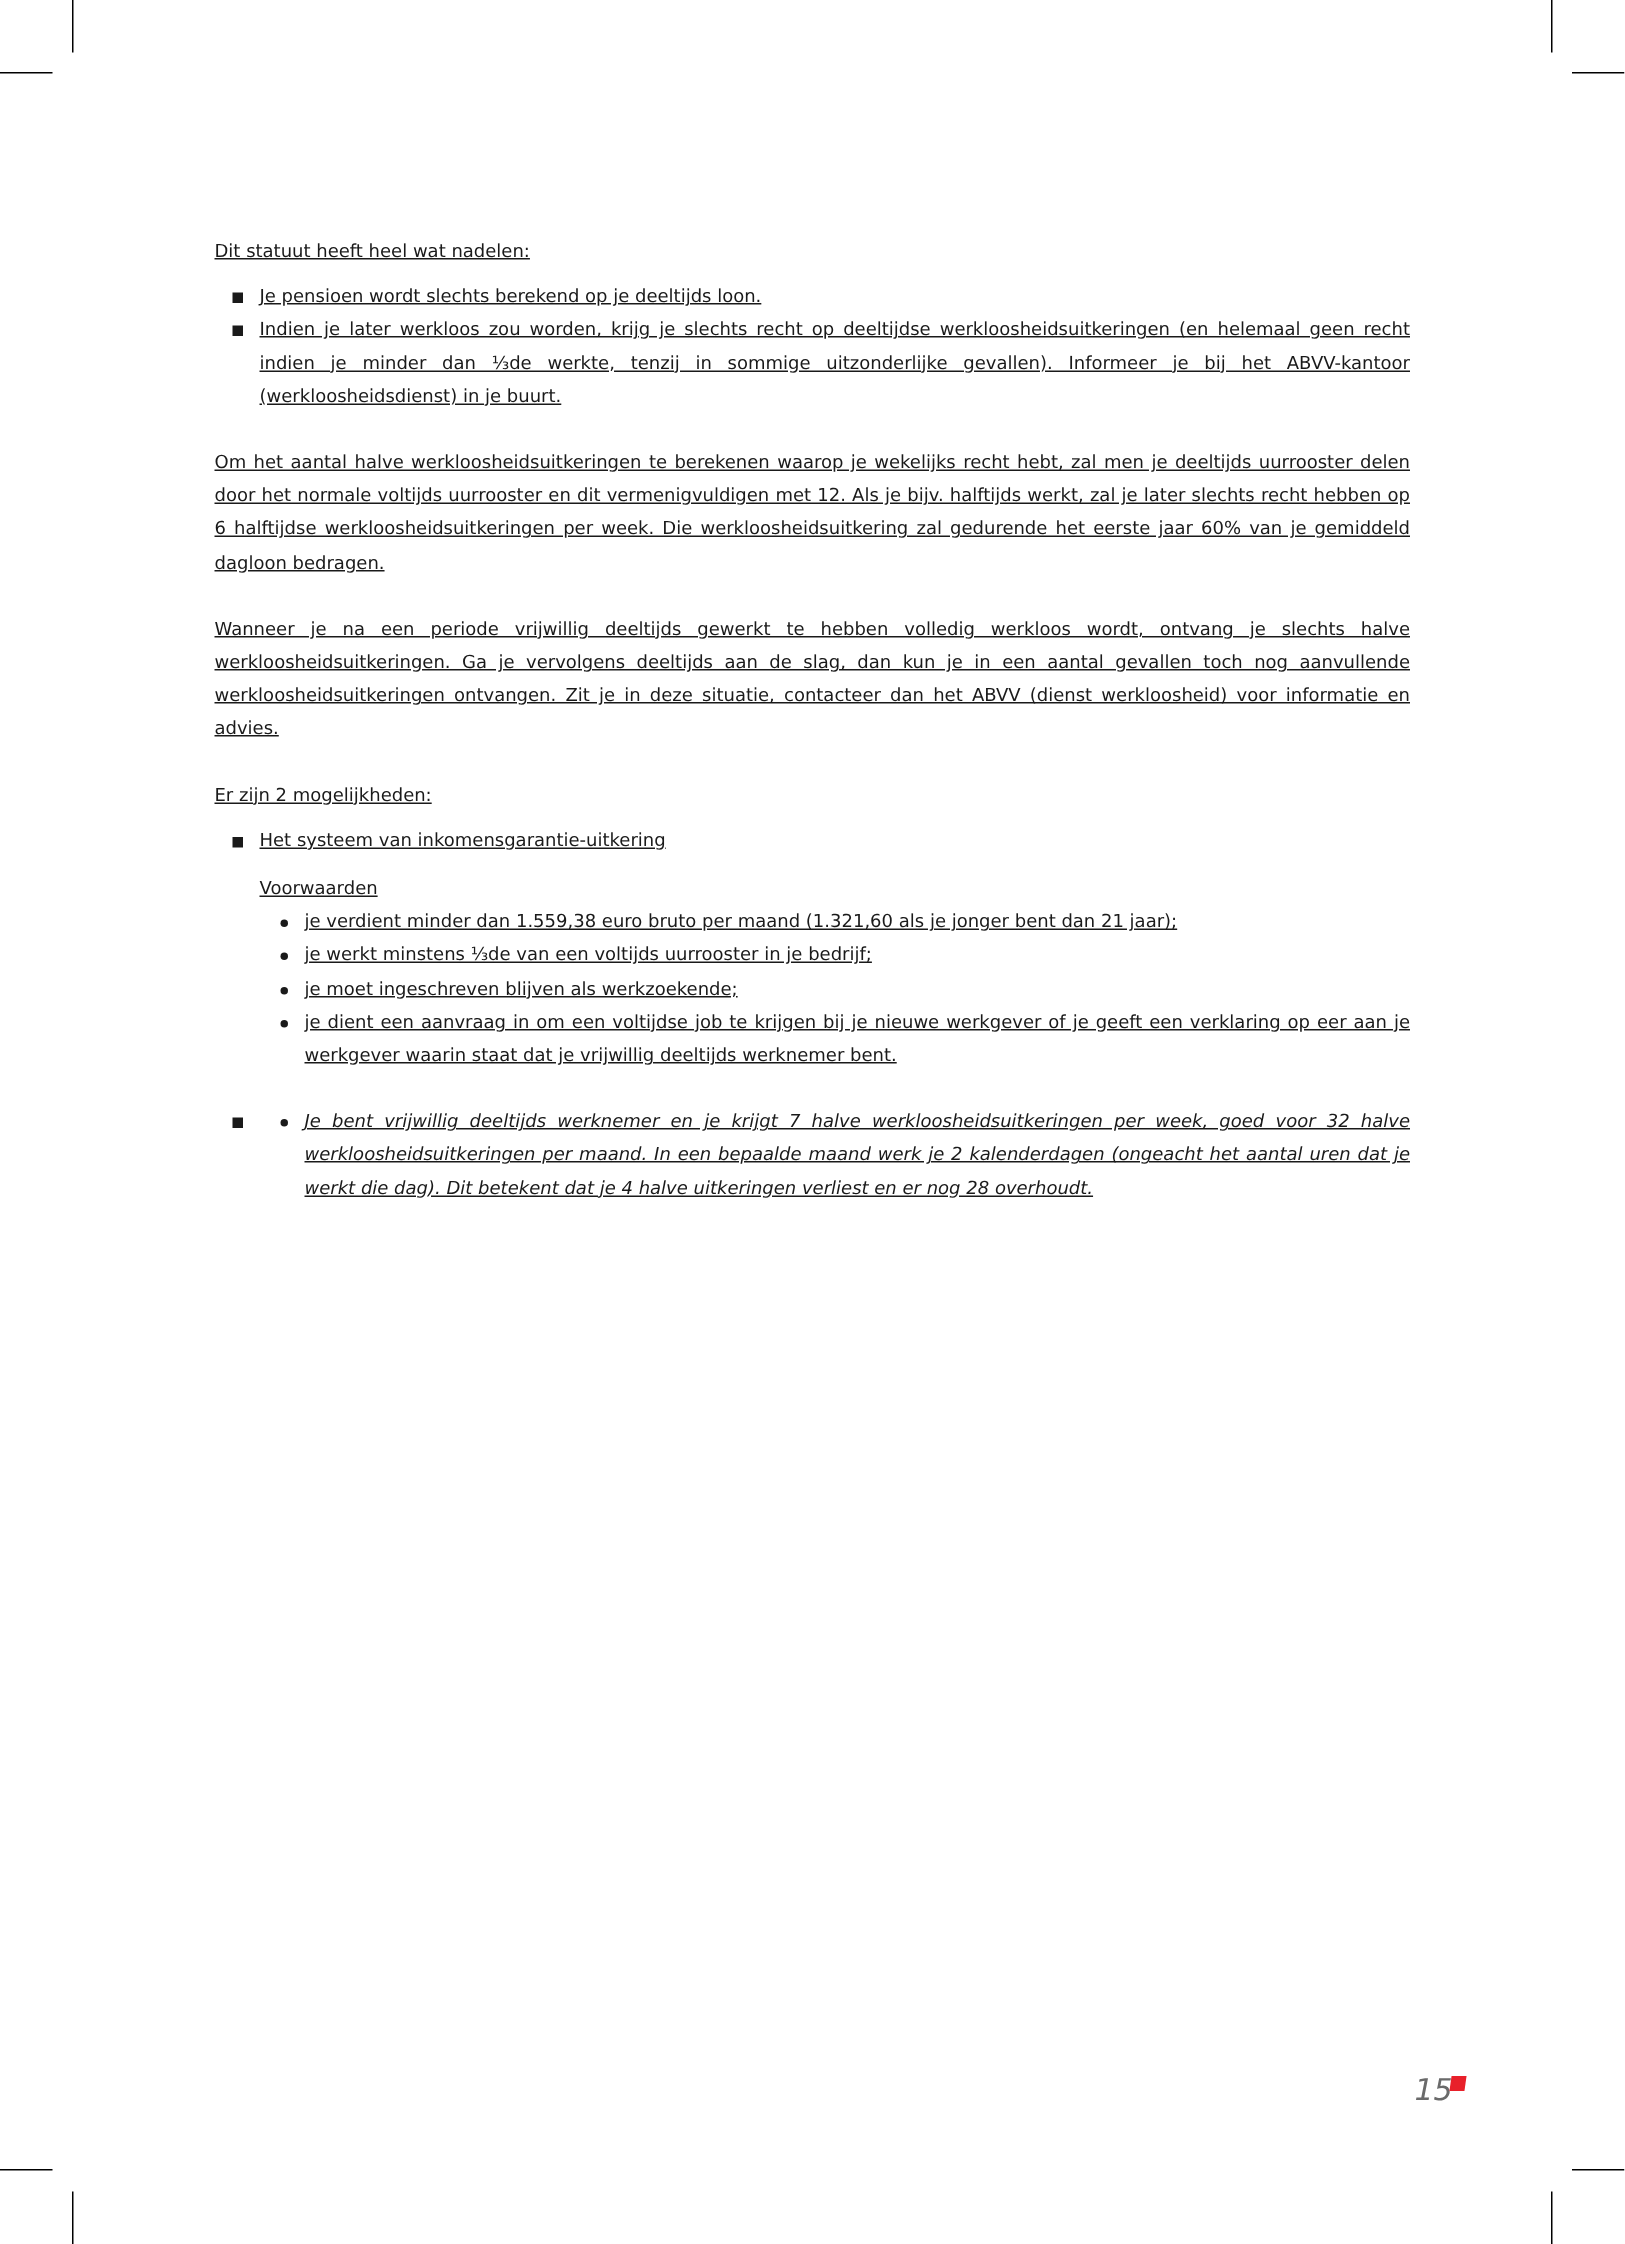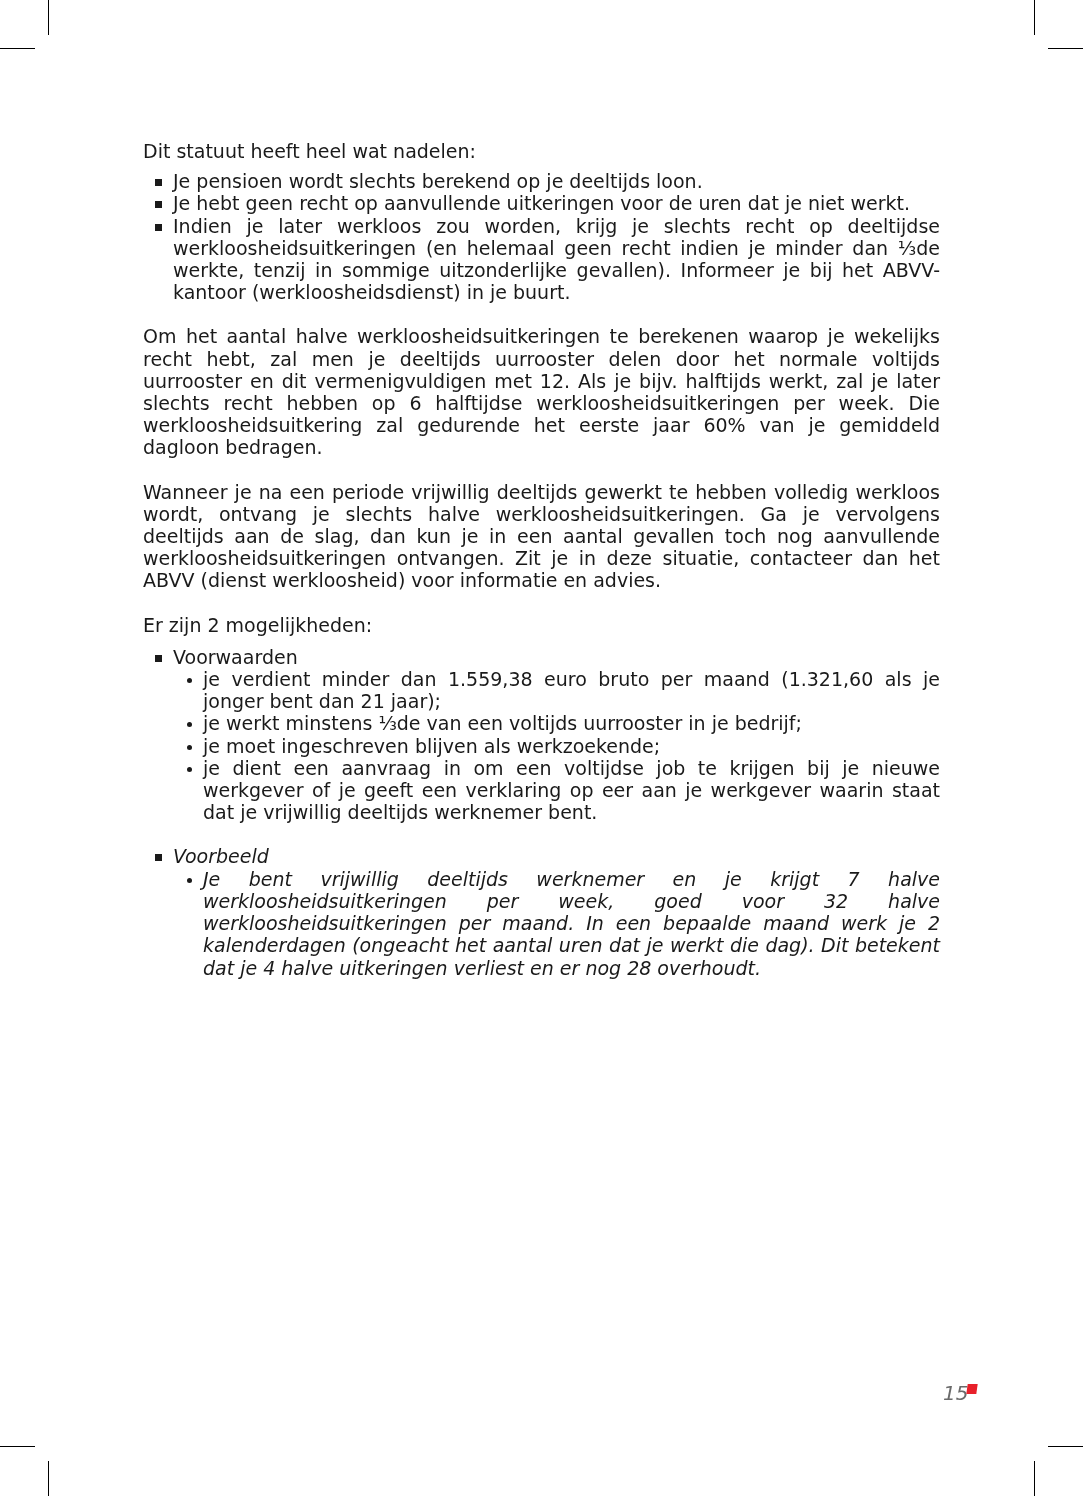--- a/index.html
+++ b/index.html
@@ -1,20 +1,20 @@
 <!DOCTYPE html>
 <html><head>
 <meta charset="utf-8">
 <style>
   html, body { margin: 0; padding: 0; background: #ffffff; }
   body { width: 1083px; height: 1496px; position: relative; overflow: hidden;
          font-family: "DejaVu Sans", sans-serif; color: #1a1a1a; }
   .crop { position: absolute; background: #000; }
-  .content { position: absolute; left: 143px; top: 140px; width: 797px;
-             font-size: 19px; line-height: 22.2px; }
+  .content { position: absolute; left: 143px; top: 156px; width: 797px;
+             font-size: 12px; line-height: 22.2px; text-decoration: underline; }
   p { margin: 0; }
   .para { text-align: justify; }
   .gap { height: 22px; }
   ul.sq { list-style: none; margin: 8px 0 0 0; padding: 0 0 0 30px; }
   ul.sq > li { position: relative; text-align: justify; }
   ul.sq > li::before { content: ""; position: absolute; left: -18px; top: 9px;
                        width: 7px; height: 7px; background: #1a1a1a; }
   .sub { margin: 10px 0 0 0; }
   ul.dot { list-style: none; margin: 0; padding: 0 0 0 30px; }
   ul.dot > li { position: relative; text-align: justify; }
@@ -35,42 +35,41 @@
 <div class="crop" style="left:1048px;top:48px;width:35px;height:1px;"></div>
 <div class="crop" style="left:48px;top:1461px;width:1px;height:35px;"></div>
 <div class="crop" style="left:0;top:1446px;width:35px;height:1px;"></div>
 <div class="crop" style="left:1034px;top:1461px;width:1px;height:35px;"></div>
 <div class="crop" style="left:1048px;top:1446px;width:35px;height:1px;"></div>
 
 <div class="content">
   <p>Dit statuut heeft heel wat nadelen:</p>
   <ul class="sq">
     <li>Je pensioen wordt slechts berekend op je deeltijds loon.</li>
-    <li>Je hebt geen recht op aanvullende uitkeringen voor de uren dat je niet werkt.</li>
     <li>Indien je later werkloos zou worden, krijg je slechts recht op deeltijdse werkloosheidsuitkeringen (en helemaal geen recht indien je minder dan ⅓de werkte, tenzij in sommige uitzonderlijke gevallen). Informeer je bij het ABVV-kantoor (werkloosheidsdienst) in je buurt.</li>
   </ul>
   <div class="gap"></div>
   <p class="para">Om het aantal halve werkloosheidsuitkeringen te berekenen waarop je wekelijks recht hebt, zal men je deeltijds uurrooster delen door het normale voltijds uurrooster en dit vermenigvuldigen met 12. Als je bijv. halftijds werkt, zal je later slechts recht hebben op 6 halftijdse werkloosheidsuitkeringen per week. Die werkloosheidsuitkering zal gedurende het eerste jaar 60% van je gemiddeld dagloon bedragen.</p>
   <div class="gap"></div>
   <p class="para">Wanneer je na een periode vrijwillig deeltijds gewerkt te hebben volledig werkloos wordt, ontvang je slechts halve werkloosheidsuitkeringen. Ga je vervolgens deeltijds aan de slag, dan kun je in een aantal gevallen toch nog aanvullende werkloosheidsuitkeringen ontvangen. Zit je in deze situatie, contacteer dan het ABVV (dienst werkloosheid) voor informatie en advies.</p>
   <div class="gap"></div>
   <p>Er zijn 2 mogelijkheden:</p>
 
   <ul class="sq">
     <li>
+      <span>Het systeem van inkomensgarantie-uitkering</span>
       <p class="sub">Voorwaarden</p>
       <ul class="dot">
         <li>je verdient minder dan 1.559,38 euro bruto per maand (1.321,60 als je jonger bent dan 21 jaar);</li>
         <li>je werkt minstens ⅓de van een voltijds uurrooster in je bedrijf;</li>
         <li>je moet ingeschreven blijven als werkzoekende;</li>
         <li>je dient een aanvraag in om een voltijdse job te krijgen bij je nieuwe werkgever of je geeft een verklaring op eer aan je werkgever waarin staat dat je vrijwillig deeltijds werknemer bent.</li>
       </ul>
     </li>
     <li style="margin-top:22px;">
-      <p class="sub italic">Voorbeeld</p>
       <ul class="dot italic">
         <li>Je bent vrijwillig deeltijds werknemer en je krijgt 7 halve werkloosheidsuitkeringen per week, goed voor 32 halve werkloosheidsuitkeringen per maand. In een bepaalde maand werk je 2 kalenderdagen (ongeacht het aantal uren dat je werkt die dag). Dit betekent dat je 4 halve uitkeringen verliest en er nog 28 overhoudt.</li>
       </ul>
     </li>
   </ul>
 </div>
 
 <span class="pagenum">15</span>
 <span class="pagemark"></span>
 

